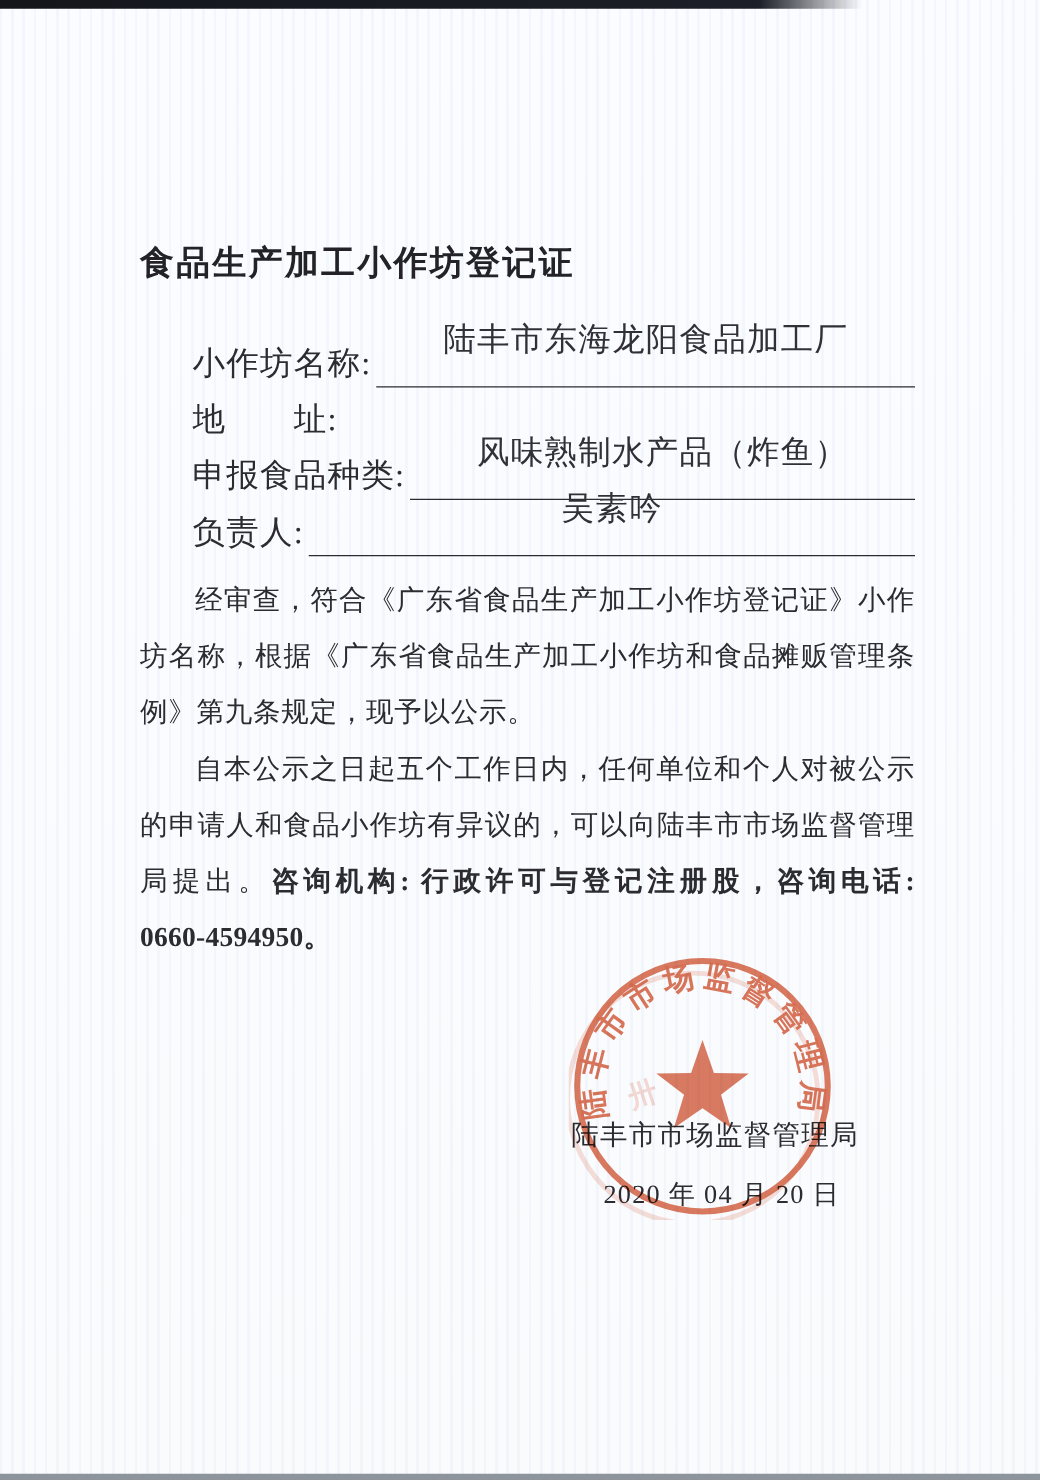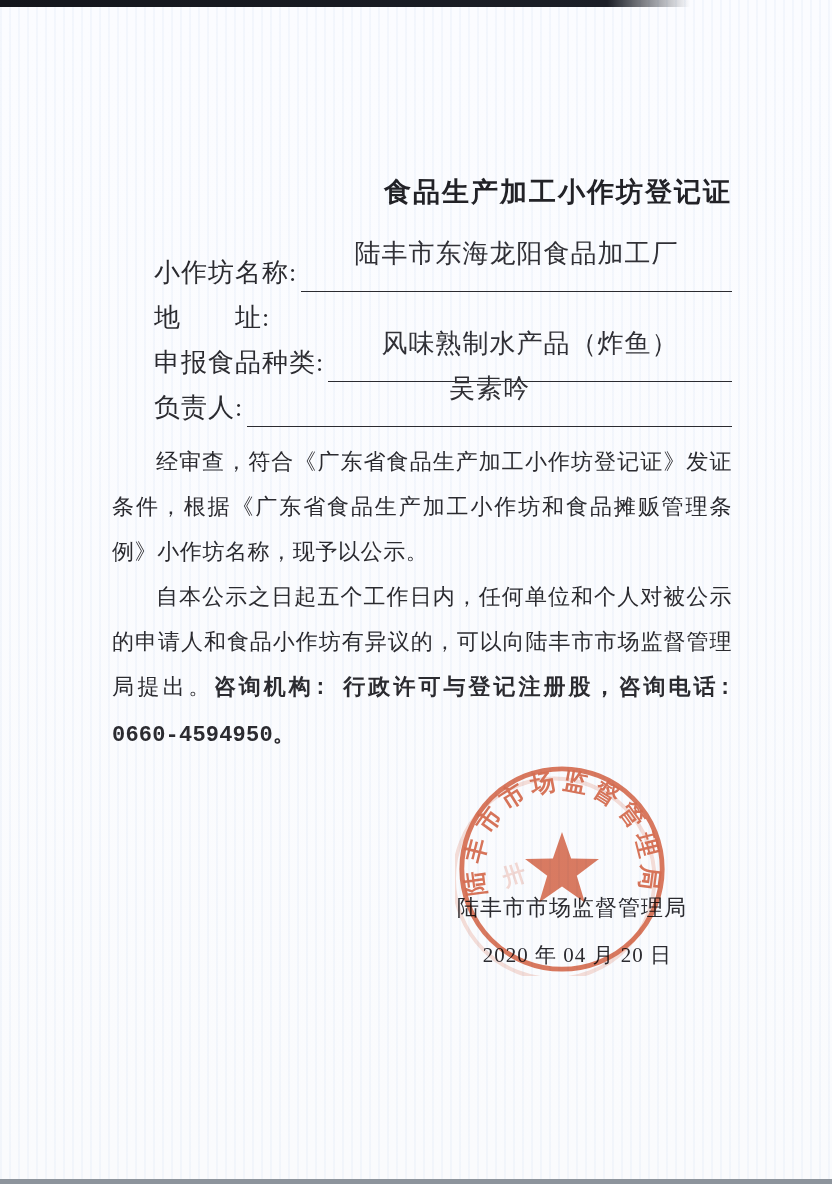--- a/index.html
+++ b/index.html
@@ -23,22 +23,22 @@
   }
   .scan-edge-bottom{
     position:absolute;bottom:0;left:0;height:5px;width:832px;
     background:#8d949c;
   }
   .content{
     position:absolute;top:0;left:0;width:832px;height:1184px;
     padding:172px 100px 0 112px;box-sizing:border-box;
   }
   .title{
-    text-align:right;font-weight:bold;font-size:27px;letter-spacing:2px;
-    line-height:40px;color:#222227;
+    text-align:left;font-weight:bold;font-size:27px;letter-spacing:2px;
+    line-height:40px;color:#222227;margin-top:18px;
   }
   .subtitle{
     text-align:center;font-weight:bold;font-size:27px;letter-spacing:3px;
     line-height:40px;margin-top:7px;color:#222227;
   }
   .fields{margin-top:35px;}
   .field-row{
     display:flex;align-items:flex-end;height:45px;font-size:26px;
   }
   .field-label{
@@ -47,21 +47,21 @@
   .field-value{
     flex:1;text-align:center;border-bottom:1.6px solid #2b2b30;
     padding-bottom:20px;letter-spacing:1px;margin-left:4px;color:#303036;
   }
   .body-text{
     margin-top:12px;font-size:22px;line-height:45px;letter-spacing:0.6px;
     text-align:justify;color:#2b2b30;
   }
   .body-text p{margin:0;text-indent:2em;}
   .bold-seg{
-    font-family:Liberation Mono, monospace;
+    font-family:Liberation Serif, serif;
     font-weight:bold;letter-spacing:0.2px;
   }
   .phone{white-space:nowrap;}
   .signature-org{
     position:absolute;left:452px;top:893px;width:240px;text-align:center;
     font-size:22px;letter-spacing:1px;color:#2b2b30;
   }
   .signature-date{
     position:absolute;left:452px;top:941px;width:220px;text-align:right;
     font-size:21px;letter-spacing:1px;color:#2b2b30;
@@ -95,21 +95,21 @@
       <span class="field-label">申报食品种类:</span>
       <span class="field-value">风味熟制水产品（炸鱼）</span>
     </div>
     <div class="field-row">
       <span class="field-label">负责人:</span>
       <span class="field-value">吴素吟</span>
     </div>
   </div>
 
   <div class="body-text">
-    <p>经审查，符合《广东省食品生产加工小作坊登记证》发证条件，根据《广东省食品生产加工小作坊和食品摊贩管理条例》小作坊名称，现予以公示。</p>
+    <p>经审查，符合《广东省食品生产加工小作坊登记证》小作坊名称，根据《广东省食品生产加工小作坊和食品摊贩管理条例》第九条规定，现予以公示。</p>
     <p><span>自本公示之日起五个工作日内，任何单位和个人对被公示的申请人和食品小作坊有异议的，可以向陆丰市市场监督管理局提出。</span><span class="bold-seg">咨询机构: 行政许可与登记注册股，咨询电话: </span><span class="bold-seg phone">0660-4594950。</span></p>
   </div>
 
 </div>
 
 <div class="signature-org">陆丰市市场监督管理局</div>
 <div class="signature-date">2020 年 04 月 20 日</div>
 
 <div class="stamp">
   <svg viewBox="0 0 220 220" xmlns="http://www.w3.org/2000/svg">

